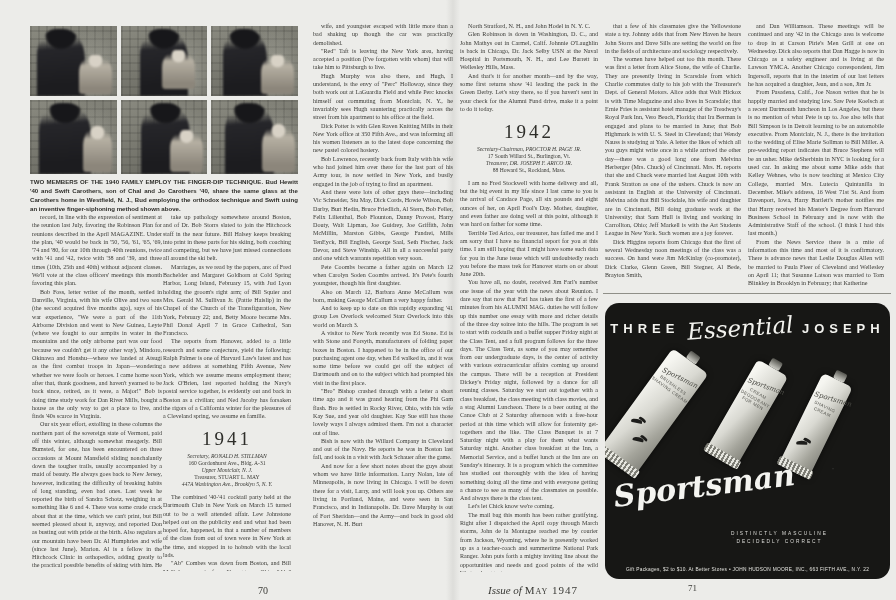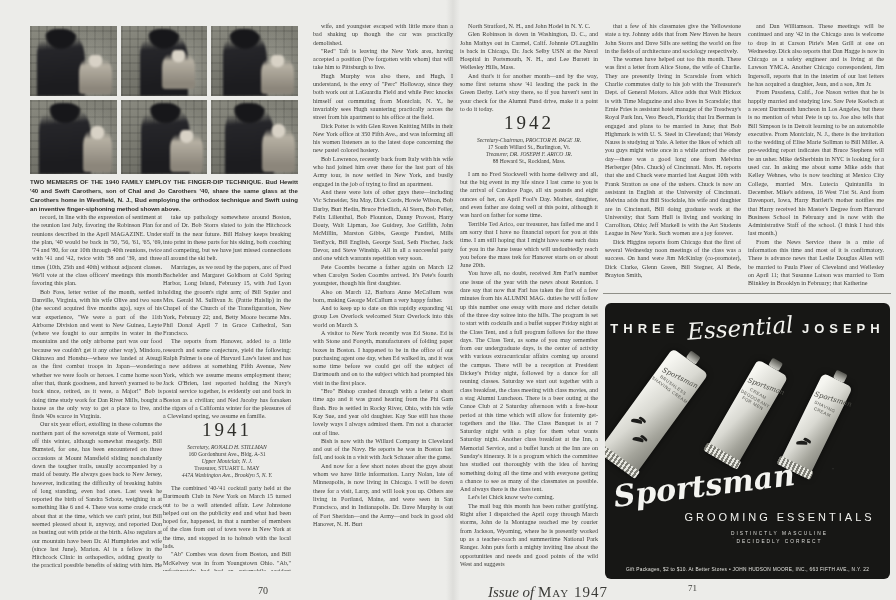--- a/index.html
+++ b/index.html
@@ -44,33 +44,33 @@
 
   .col{position:absolute;overflow:hidden;text-align:justify;}
   .col p, .para{margin:0;text-indent:8px;font-size:6.1px;line-height:8.3px;}
   .col1{left:2px;top:213px;width:130px;height:358px;}
   .col2{left:133px;top:213px;width:128px;height:358px;}
   .col3{left:283px;top:22px;width:140px;height:550px;}
   .col4{left:5px;top:22px;width:138px;height:550px;}
   .col5{left:150px;top:22px;width:136px;height:272px;}
   .col6{left:293px;top:22px;width:136px;height:272px;}
 
-  .year-heading{margin:0 0 4px 0;text-align:center;font-weight:normal;
+  .year-heading{margin:9px 0 4px 0;text-align:center;font-weight:normal;
                 font-size:19px;line-height:20px;letter-spacing:3px;color:#2e2e2a;}
   .officers{margin:0 0 5px 0;text-align:center;}
   .officer-line{font-size:5.6px;line-height:6.9px;text-indent:0;text-align:center;}
   .officer-line:nth-child(odd){font-style:italic;}
 
   .ad-rule{position:absolute;left:148px;top:293px;width:288px;height:1px;background:#8f8f88;}
   .ad{position:absolute;left:150px;top:303px;width:285px;height:276px;
       background:radial-gradient(2px 2px at 20% 30%, rgba(255,255,255,.15), transparent 60%),
                  radial-gradient(2px 2px at 80% 60%, rgba(255,255,255,.12), transparent 60%),
                  radial-gradient(2px 2px at 45% 85%, rgba(255,255,255,.10), transparent 60%),
                  #171715;
-      border-radius:6px;color:#f2f2ee;overflow:hidden;}
+      border-radius:14px;color:#f2f2ee;overflow:hidden;}
   .ad-headline{position:absolute;top:12px;left:0;width:100%;display:flex;
                justify-content:center;align-items:center;gap:8px;}
   .ad-h-caps{font-family:"Liberation Sans", sans-serif;font-weight:bold;
              font-size:13px;letter-spacing:5px;}
   .ad-h-script{font-family:"DejaVu Serif", serif;font-style:italic;font-size:23px;
                transform:rotate(-4deg);}
   .tube{position:absolute;border-radius:5px 5px 4px 4px;
         background:linear-gradient(105deg,#f6f6f1 10%,#d9d9d2 45%,#a5a59c 75%,#83837b);
         box-shadow:0 0 6px rgba(0,0,0,.6);text-align:center;}
   .tube::before{content:"";position:absolute;top:-9px;left:50%;margin-left:-6px;
@@ -102,21 +102,21 @@
           color:#dededa;}
   .tag1{top:228px;} .tag2{top:236px;}
   .ad-foot{position:absolute;bottom:7px;left:0;width:100%;text-align:center;
            font-family:"Liberation Sans", sans-serif;font-size:4.8px;
            letter-spacing:.3px;color:#e6e6e1;}
 
   .footer-item{position:absolute;color:#3a3a36;}
   .pg-left{left:258px;top:585px;font-size:10px;}
   .pg-right{left:688px;top:583px;font-size:9px;text-align:center;}
   .mag-name{left:367px;top:586px;font-variant:small-caps;font-size:9px;letter-spacing:1px;margin-top:20px;}
-  .issue-line{left:488px;top:584px;font-size:15px;}
+  .issue-line{left:488px;top:584px;font-size:11px;}
   .issue-line .it{font-style:italic;}
   .issue-line .sc{font-variant:small-caps;letter-spacing:1px;}
 </style>
 </head>
 <body>
 
 <div class="gutter"></div>
 
 <div class="page page-left">
   <div class="photo-block">
@@ -227,21 +227,20 @@
 DEODORANT
 FOR MEN</span>
     </div>
     <div class="tube tube3">
       <span class="tube-brand">Sportsman</span>
       <span class="tube-label">SHAVING
 CREAM</span>
       <span class="bird b3"></span>
     </div>
     <div class="ad-script">Sportsman</div>
-    <div class="ad-sub">GROOMING ESSENTIALS</div>
     <div class="ad-tag tag1">DISTINCTLY MASCULINE</div>
     <div class="ad-tag tag2">DECIDEDLY CORRECT</div>
     <div class="ad-foot">Gift Packages, $2 to $10. At Better Stores • JOHN HUDSON MOORE, INC., 663 FIFTH AVE., N.Y. 22</div>
   </div>
 </div>
 
 <div class="footer-item pg-left">70</div>
 <div class="footer-item mag-name">Dartmouth Alumni Magazine</div>
 <div class="footer-item issue-line"><span class="it">Issue of</span> <span class="sc">May 1947</span></div>
 <div class="footer-item pg-right">71</div>

